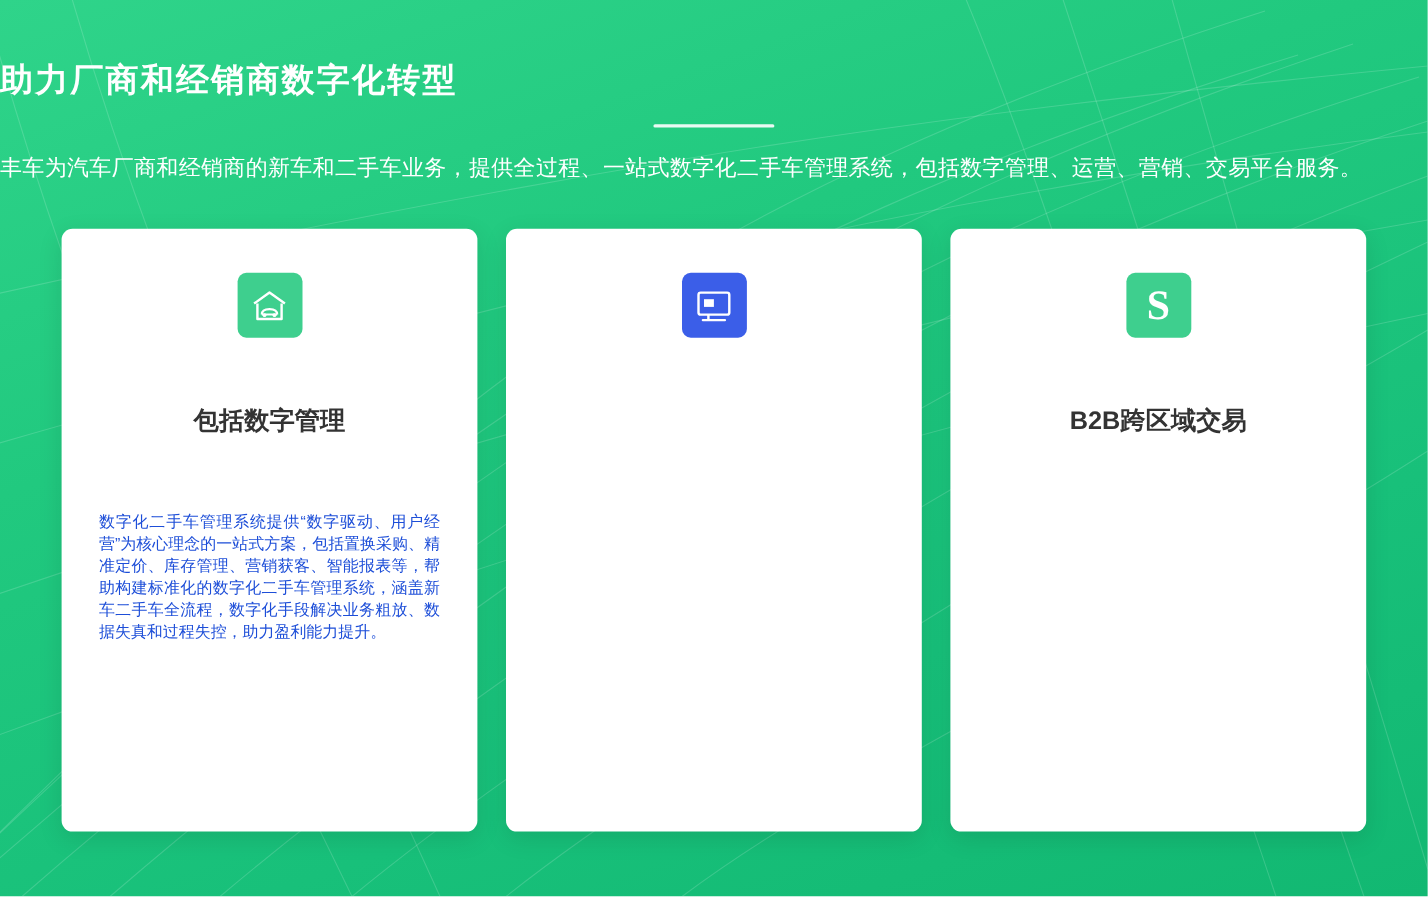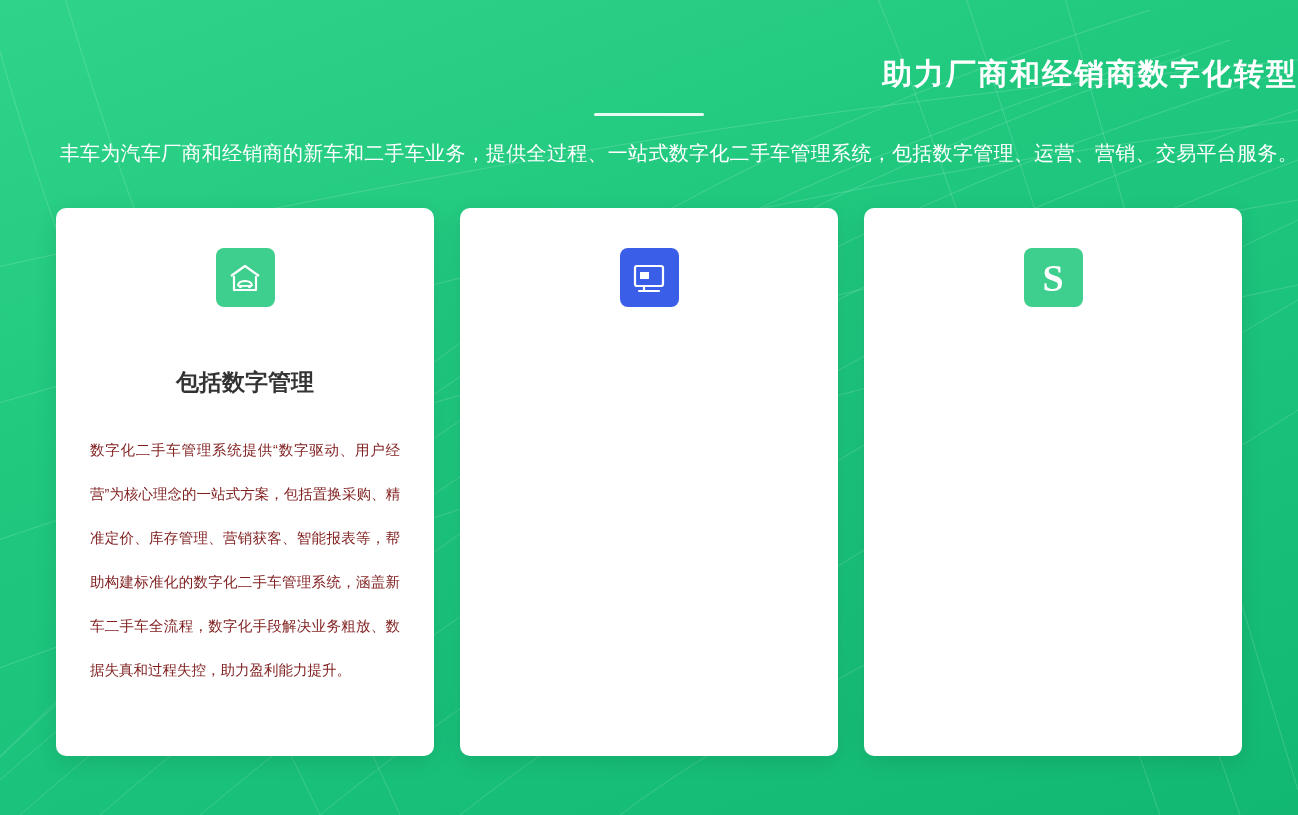--- a/index.html
+++ b/index.html
@@ -19,21 +19,21 @@
   
   .bg-lines {
     position: absolute;
     inset: 0;
     pointer-events: none;
   }
   .hero {
     position: relative;
     z-index: 2;
     padding-top: 54px;
-    text-align: right;
+    text-align: left;
   }
   .hero-title {
     color: #ffffff;
     font-size: 30px;
     font-weight: bold;
     letter-spacing: 2px;
     line-height: 40px;
   }
   .title-underline {
     width: 110px;
@@ -85,24 +85,24 @@
     font-family: "Liberation Serif", serif;
     line-height: 1;
   }
   .card-title {
     margin-top: 59px;
     font-size: 23px;
     color: #333333;
     line-height: 32px;
   }
   .card-text {
-    margin-top: 30px;
+    margin-top: 67px;
     font-size: 14.5px;
-    color: #7f1d1d;
-    line-height: 44px;
+    color: #1d4ed8;
+    line-height: 20px;
     text-align: justify;
     text-justify: inter-ideograph;
   }
 </style>
 </head>
 <body>
 
 <div class="page">
 
   <svg class="bg-lines" viewBox="0 0 1298 815" preserveAspectRatio="none">
@@ -159,16 +159,17 @@
           <path d="M12 24 V29" stroke="#ffffff" stroke-width="2.2"></path>
           <path d="M7 29 H27" stroke="#ffffff" stroke-width="2.2" stroke-linecap="round"></path>
         </svg>
       </div>
     </div>
 
     <div class="card">
       <div class="card-icon icon-green2">
         <span class="icon-letter">S</span>
       </div>
+      <h2 class="card-title">B2B跨区域交易</h2>
     </div>
 
   </div>
 </div>
 
 </body></html>

